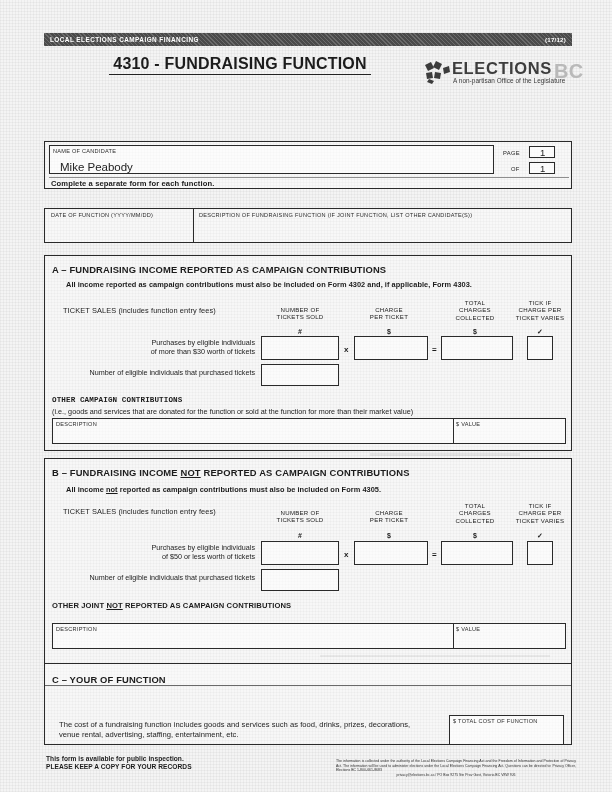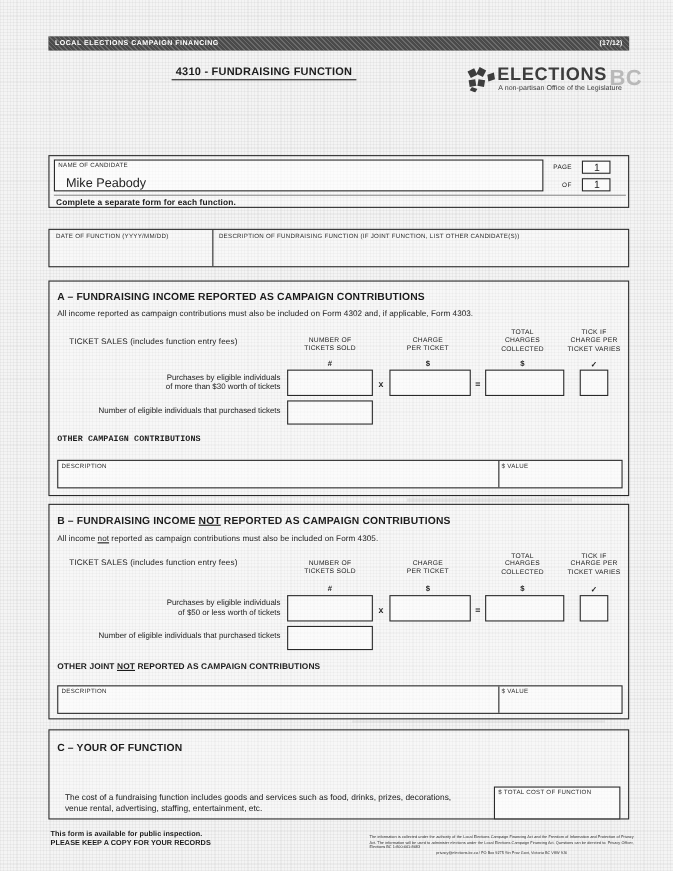--- a/index.html
+++ b/index.html
@@ -30,21 +30,21 @@
     background-image:repeating-linear-gradient(45deg, rgba(255,255,255,.18) 0 1px, rgba(0,0,0,0) 1px 3px);
     color:#ffffff;
     font-size:6.4px;font-weight:bold;letter-spacing:.45px;
     display:flex;align-items:center;justify-content:space-between;
     padding:0 6px;box-sizing:border-box;
   }
   .topbar .ver{font-size:6.2px;letter-spacing:.2px;}
   
   .titleblock{position:absolute;left:0;top:22px;width:400px;text-align:center;}
   .mtitle{
-    font-size:10px;font-weight:bold;letter-spacing:.2px;
+    font-size:16px;font-weight:bold;letter-spacing:.2px;
     border-bottom:1.6px solid #222;display:inline-block;padding:0 4px 1px 4px;
   }
   .stitle{font-size:11px;font-weight:bold;margin-top:6px;letter-spacing:.3px;}
   
   .logo{position:absolute;left:383px;top:26px;width:150px;height:32px;}
   .logo svg{position:absolute;left:0;top:1px;}
   .logo .etxt{
     position:absolute;left:29px;top:0px;font-size:16.5px;font-weight:bold;
     letter-spacing:.6px;color:#3d3d3d;
   }
@@ -74,21 +74,21 @@
   .pgbox{position:absolute;border:1px solid #2a2a2a;box-sizing:border-box;width:26px;height:12px;background:rgba(255,255,255,.6);}
   .pgval{position:absolute;font-size:9.5px;}
   .note-sep{position:absolute;left:4px;top:35px;width:520px;border-top:1px solid #8e8e8e;}
   #cand-note{position:absolute;left:6px;top:37px;font-size:7.6px;font-weight:bold;letter-spacing:.1px;}
   
   #func-block{left:4px;top:175px;width:528px;height:35px;}
   #func-div{position:absolute;left:148px;top:0;height:100%;border-left:1px solid #2a2a2a;}
   
   .section{position:absolute;border:1px solid #2a2a2a;box-sizing:border-box;background:rgba(255,255,255,.3);}
   .sechead{position:absolute;left:7px;font-size:9.4px;font-weight:bold;letter-spacing:.15px;}
-  .secsub{position:absolute;left:7px;font-size:7.4px;font-weight:normal;letter-spacing:.05px;}
+  .secsub{position:absolute;left:21px;font-size:7.4px;font-weight:bold;letter-spacing:.05px;}
   .u{text-decoration:underline;}
   .colhead{
     position:absolute;text-align:center;font-size:6.1px;line-height:7.4px;
     letter-spacing:.25px;
   }
   .rowlab{position:absolute;text-align:right;font-size:7.2px;line-height:9px;}
   .op{position:absolute;font-size:8px;font-weight:bold;}
   .sym{position:absolute;text-align:center;font-size:7px;font-weight:bold;}
   .och{position:absolute;left:7px;font-size:7.6px;font-weight:bold;letter-spacing:.1px;}
   .ocs{position:absolute;left:7px;font-size:7.2px;letter-spacing:.02px;}
@@ -204,30 +204,31 @@
     <div class="op" style="left:299px;top:89px;">x</div>
     <div class="field" style="left:309px;top:80px;width:74px;height:24px;"></div>
     <div class="op" style="left:387px;top:89px;">=</div>
     <div class="field" style="left:396px;top:80px;width:72px;height:24px;"></div>
     <div class="field" style="left:482px;top:80px;width:26px;height:24px;"></div>
 
     <div class="rowlab" style="left:22px;top:112px;width:188px;">Number of eligible individuals that purchased tickets</div>
     <div class="field" style="left:216px;top:108px;width:78px;height:22px;"></div>
 
     <div class="och" style="top:140px;font-family:Liberation Mono, monospace;">OTHER CAMPAIGN CONTRIBUTIONS</div>
+    <div class="ocs" style="top:151px;">(i.e., goods and services that are donated for the function or sold at the function for more than their market value)</div>
     <div class="desc-box" style="left:7px;top:162px;width:514px;height:26px;">
       <div class="vsep" style="left:400px;top:0;height:100%;"></div>
       <div class="lbl">DESCRIPTION</div>
       <div class="lbl" style="left:403px;">$ VALUE</div>
       <div style="position:absolute;left:2px;top:10px;width:396px;height:14px;"></div>
       <div style="position:absolute;left:402px;top:10px;width:110px;height:14px;"></div>
     </div>
   </div>
 
-  <div class="section" style="left:4px;top:425px;width:528px;height:196px;">
+  <div class="section" style="left:4px;top:425px;width:528px;height:228px;">
     <div class="sechead" style="top:8px;">
       <span>B – FUNDRAISING INCOME </span><span class="u">NOT</span><span> REPORTED AS CAMPAIGN CONTRIBUTIONS</span>
     </div>
     <div class="secsub" style="top:26px;">
       <span>All income </span><span class="u">not</span><span> reported as campaign contributions must also be included on Form 4305.</span>
     </div>
 
     <div style="position:absolute;left:18px;top:48px;font-size:7.4px;letter-spacing:.1px;">TICKET SALES (includes function entry fees)</div>
 
     <div class="colhead" style="left:216px;top:50px;width:78px;">

